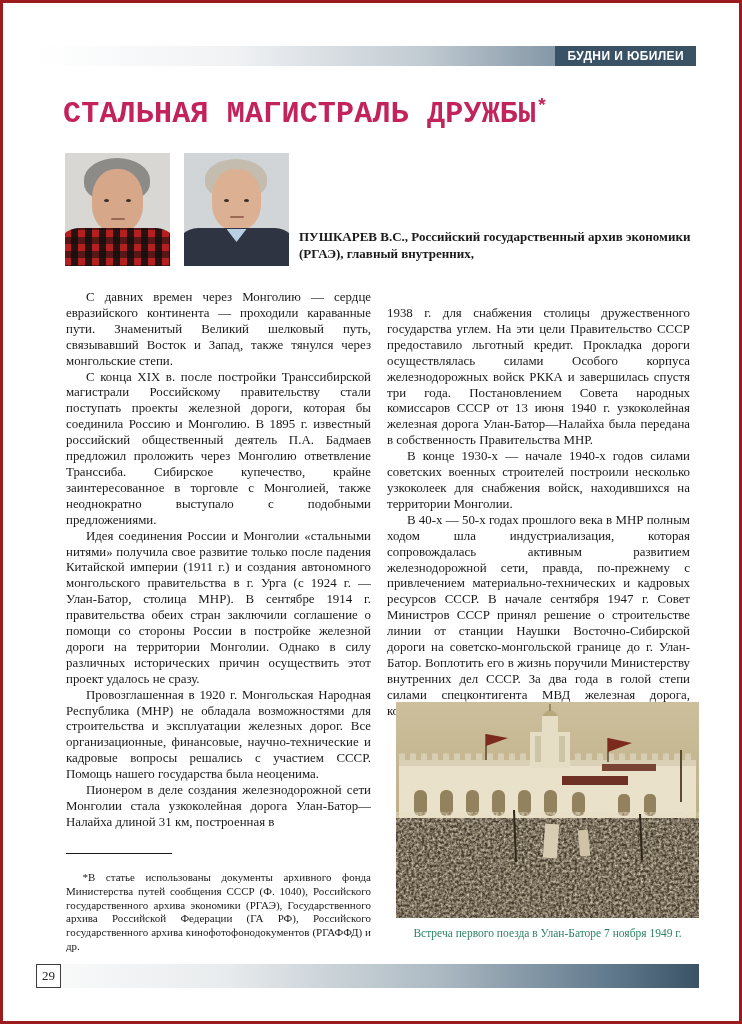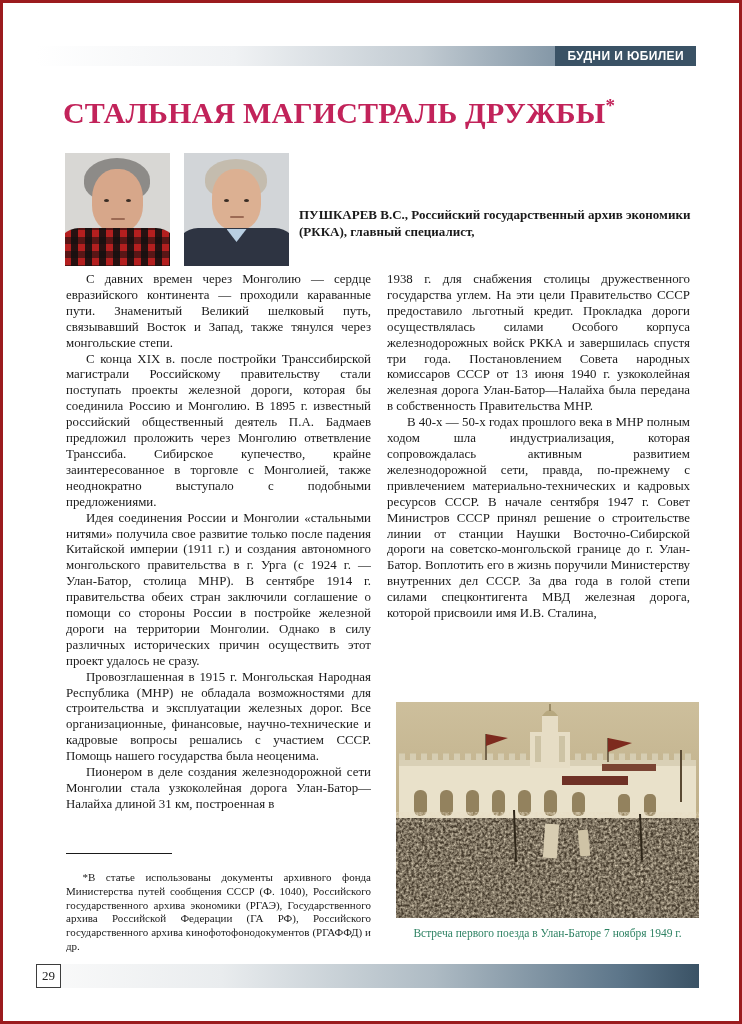--- a/index.html
+++ b/index.html
@@ -18,21 +18,21 @@
   }
   .rubric-label {
     background:#3a5265; color:#ffffff; display:flex; align-items:center;
     padding:0 12px; font-family:"Liberation Sans", sans-serif;
     font-weight:bold; font-size:12px; letter-spacing:.4px;
   }
 
   
   .article-title {
     position:absolute; left:60px; top:92px; width:640px;
-    font-family:Liberation Serif, serif; font-weight:bold;
+    font-family:Liberation Mono, monospace; font-weight:bold;
     font-size:30px; letter-spacing:.2px; color:#c2235a; white-space:nowrap;
   }
   .article-title .asterisk { font-size:19px; vertical-align:super; }
 
   
   .portrait { position:absolute; top:150px; width:105px; height:113px; overflow:hidden; }
   .portrait-1 { left:62px;  background:#d8d7d4; }
   .portrait-2 { left:181px; background:#d2d5d8; }
   .hair  { position:absolute; border-radius:50% 50% 42% 42%; }
   .hair-1 { top:5px; left:19px; width:66px; height:44px; background:#8d8b88; }
@@ -52,31 +52,31 @@
       repeating-linear-gradient(90deg, rgba(15,15,15,.85) 0 7px, transparent 7px 14px),
       repeating-linear-gradient(0deg, rgba(15,15,15,.55) 0 7px, transparent 7px 14px);
   }
   .torso-sweater { background:#2e3442; }
   .collar { position:absolute; bottom:30px; left:50%; transform:translateX(-50%);
             width:20px; height:13px; background:#b9cfe2;
             clip-path:polygon(0 0,100% 0,50% 100%); }
 
   
   .byline {
-    position:absolute; left:296px; top:204px; width:396px;
+    position:absolute; left:296px; top:226px; width:396px;
     font-weight:bold; font-size:13px; line-height:16.5px;
   }
 
   
   .col {
-    position:absolute; top:269px; text-align:justify;
+    position:absolute; top:287px; text-align:justify;
     font-size:12.9px; line-height:15.9px; hyphens:auto; -webkit-hyphens:auto;
   }
   .col-left  { left:63px;  width:305px; max-height:565px; overflow:hidden; }
-  .col-right { left:384px; width:303px; max-height:415px; overflow:hidden; }
+  .col-right { left:384px; width:303px; max-height:415px; overflow:hidden;margin-top:16px; }
   .col p { text-indent:1.55em; }
   .col p.no-indent { text-indent:0; }
 
   
   .footnote {
     position:absolute; left:63px; top:850px; width:305px; background:#ffffff;
     font-size:11px; line-height:13.8px; text-align:justify;
   }
   .footnote-rule { width:106px; border:none; border-top:1.4px solid #1a1a1a; margin-bottom:17px; }
   .footnote p { text-indent:1.5em; }
@@ -132,33 +132,34 @@
       <div class="eye r"></div>
       <div class="mouth"></div>
     </div>
     <div class="torso torso-sweater">
       <div class="collar"></div>
     </div>
   </div>
 
   <div class="byline">
     <div>ПУШКАРЕВ В.С., Российский государственный архив экономики</div>
-    <div>(РККА), главный специалист,</div>
+    <div>(РГАЭ), главный внутренних,</div>
   </div>
 
   <div class="col col-left">
     <p>С давних времен через Монголию — сердце евразийского континента — проходили караванные пути. Знаменитый Великий шелковый путь, связывавший Восток и Запад, также тянулся через монгольские степи.</p>
     <p>С конца XIX в. после постройки Транссибирской магистрали Российскому правительству стали поступать проекты железной дороги, которая бы соединила Россию и Монголию. В 1895 г. известный российский общественный деятель П.А. Бадмаев предложил проложить через Монголию ответвление Транссиба. Сибирское купечество, крайне заинтересованное в торговле с Монголией, также неоднократно выступало с подобными предложениями.</p>
     <p>Идея соединения России и Монголии «стальными нитями» получила свое развитие только после падения Китайской империи (1911 г.) и создания автономного монгольского правительства в г. Урга (с 1924 г. — Улан-Батор, столица МНР). В сентябре 1914 г. правительства обеих стран заключили соглашение о помощи со стороны России в постройке железной дороги на территории Монголии. Однако в силу различных исторических причин осуществить этот проект удалось не сразу.</p>
-    <p>Провозглашенная в 1915 г. Монгольская Народная Республика (МНР) не обладала возможностями для строительства и эксплуатации железных дорог. Все организационные, финансовые, научно-технические и кадровые вопросы решались с участием СССР. Помощь нашего государства была неоценима.</p>
+    <p>Провозглашенная в 1920 г. Монгольская Народная Республика (МНР) не обладала возможностями для строительства и эксплуатации железных дорог. Все организационные, финансовые, научно-технические и кадровые вопросы решались с участием СССР. Помощь нашего государства была неоценима.</p>
     <p>Пионером в деле создания железнодорожной сети Монголии стала узкоколейная дорога Улан-Батор—Налайха длиной 31 км, построенная в</p>
   </div>
 
   <div class="col col-right">
     <p class="no-indent">1938 г. для снабжения столицы дружественного государства углем. На эти цели Правительство СССР предоставило льготный кредит. Прокладка дороги осуществлялась силами Особого корпуса железнодорожных войск РККА и завершилась спустя три года. Постановлением Совета народных комиссаров СССР от 13 июня 1940 г. узкоколейная железная дорога Улан-Батор—Налайха была передана в собственность Правительства МНР.</p>
+    <p>В конце 1930-х — начале 1940-х годов силами советских военных строителей построили несколько узкоколеек для снабжения войск, находившихся на территории Монголии.</p>
     <p>В 40-х — 50-х годах прошлого века в МНР полным ходом шла индустриализация, которая сопровождалась активным развитием железнодорожной сети, правда, по-прежнему с привлечением материально-технических и кадровых ресурсов СССР. В начале сентября 1947 г. Совет Министров СССР принял решение о строительстве линии от станции Наушки Восточно-Сибирской дороги на советско-монгольской границе до г. Улан-Батор. Воплотить его в жизнь поручили Министерству внутренних дел СССР. За два года в голой степи силами спецконтигента МВД железная дорога, которой присвоили имя И.В. Сталина,</p>
   </div>
 
   <div class="footnote">
     <hr class="footnote-rule">
     <p>*В статье использованы документы архивного фонда Министерства путей сообщения СССР (Ф. 1040), Российского государственного архива экономики (РГАЭ), Государственного архива Российской Федерации (ГА РФ), Российского государственного архива кинофотофонодокументов (РГАФФД) и др.</p>
   </div>
 
   <div class="figure">
     <svg viewBox="0 0 303 216">

